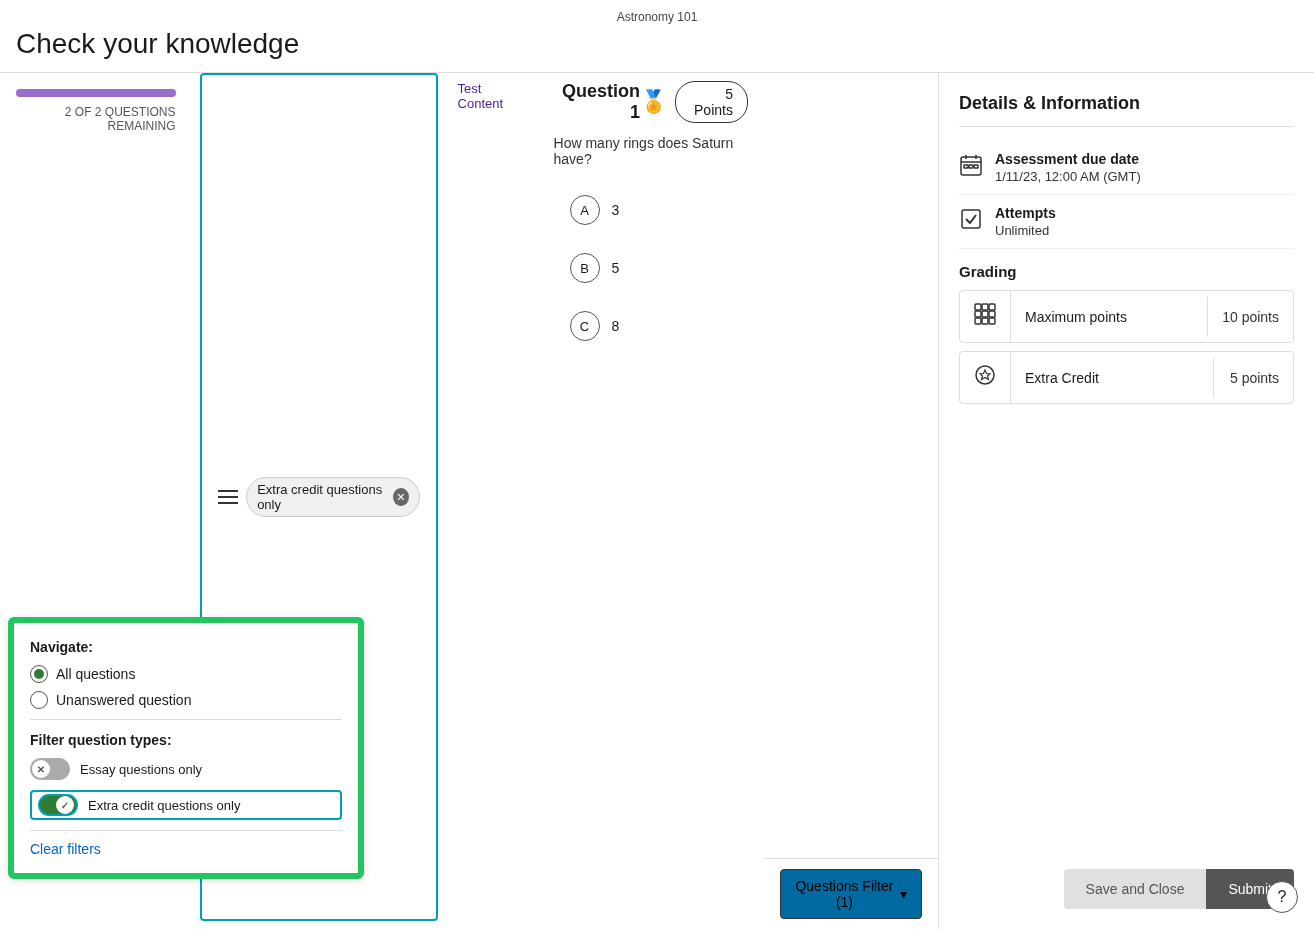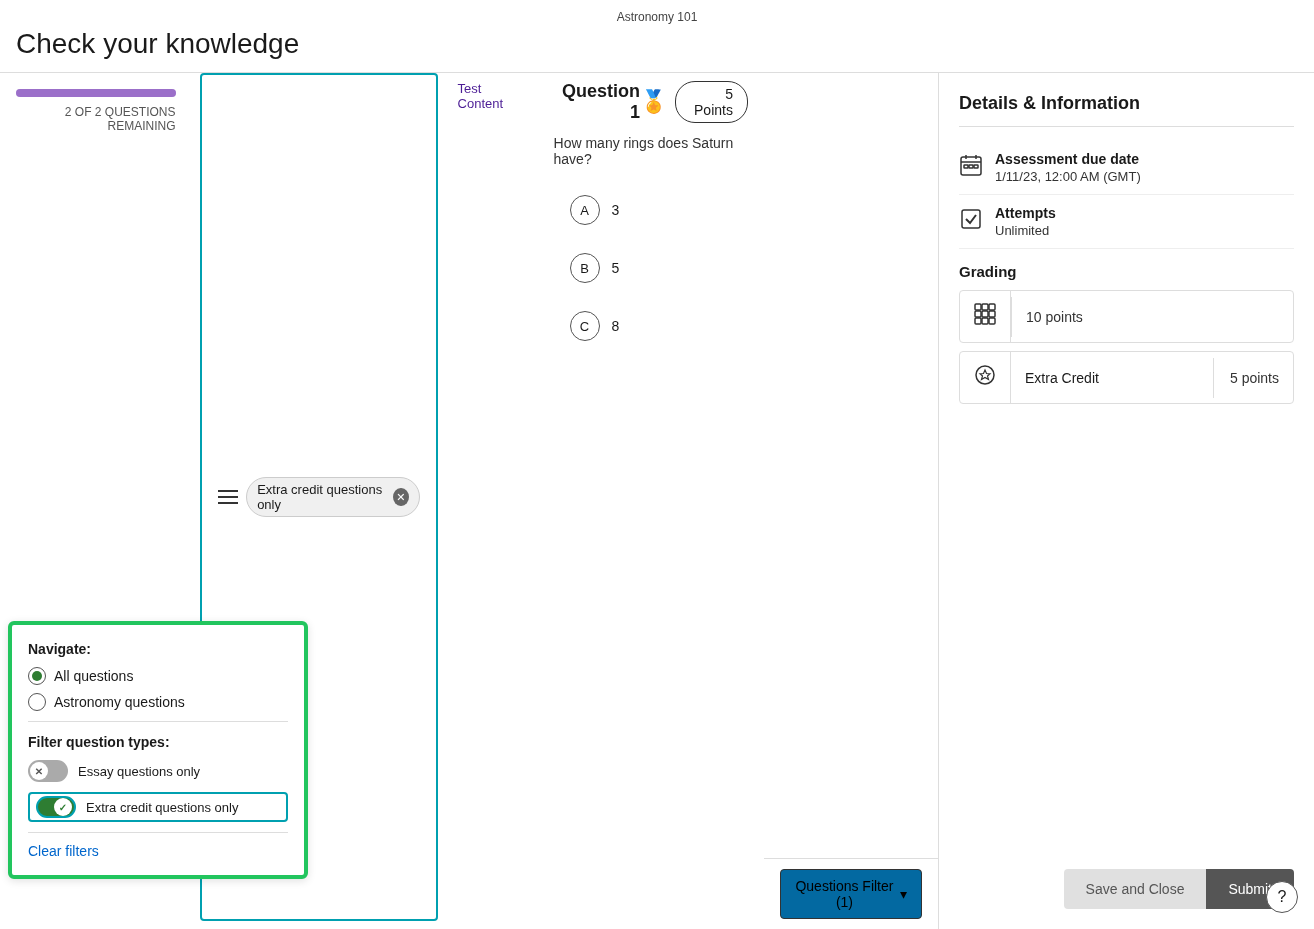--- a/index.html
+++ b/index.html
@@ -44,21 +44,21 @@
 
     
     .answer-option { display: flex; align-items: center; gap: 12px; padding: 12px 16px; border-radius: 4px; margin-bottom: 4px; cursor: pointer; }
     .answer-circle { width: 30px; height: 30px; border-radius: 50%; border: 1.5px solid #555; display: flex; align-items: center; justify-content: center; font-size: 13px; font-weight: 500; flex-shrink: 0; }
     .answer-text { font-size: 14px; }
 
     
     .dashed-sep { border: none; border-top: 1.5px dashed #ccc; margin: 16px 0; }
 
     
-    .nav-dropdown { position: absolute; bottom: 50px; left: 8px; width: 300px; background: #fff; border: 4px solid #22c55e; border-radius: 6px; padding: 16px; box-shadow: 0 2px 8px rgba(0,0,0,0.12); z-index: 10; }
+    .nav-dropdown { position: absolute; bottom: 50px; left: 8px; width: 356px; background: #fff; border: 6px solid #22c55e; border-radius: 6px; padding: 16px; box-shadow: 0 2px 8px rgba(0,0,0,0.12); z-index: 10; }
     .nav-section-title { font-size: 14px; font-weight: 700; margin-bottom: 10px; }
     .nav-option { display: flex; align-items: center; gap: 8px; margin-bottom: 8px; font-size: 14px; cursor: pointer; }
     .radio-outer { width: 18px; height: 18px; border-radius: 50%; border: 1.5px solid #555; display: flex; align-items: center; justify-content: center; }
     .radio-inner { width: 10px; height: 10px; border-radius: 50%; background: #2e7d32; }
     .filter-section-title { font-size: 14px; font-weight: 700; margin: 12px 0 10px 0; }
     .toggle-row { display: flex; align-items: center; gap: 10px; margin-bottom: 10px; }
     .toggle-track { width: 40px; height: 22px; border-radius: 11px; position: relative; }
     .toggle-track.off { background: #aaa; display: flex; align-items: center; padding: 2px; }
     .toggle-track.on { background: #2e7d32; display: flex; align-items: center; justify-content: flex-end; padding: 2px; border: 2px solid #00a0b0; }
     .toggle-thumb { width: 18px; height: 18px; border-radius: 50%; background: #fff; display: flex; align-items: center; justify-content: center; }
@@ -163,21 +163,21 @@
       <div class="nav-dropdown">
         <div class="nav-section-title">Navigate:</div>
         <div class="nav-option">
           <div class="radio-outer">
             <div class="radio-inner"></div>
           </div>
           <span>All questions</span>
         </div>
         <div class="nav-option">
           <div class="radio-outer"></div>
-          <span>Astronomy questions</span>
+          <span>Unanswered question</span>
         </div>
         <hr class="nav-divider">
         <div class="filter-section-title">Filter question types:</div>
 
         <div class="toggle-row">
           <div class="toggle-track off">
             <div class="toggle-thumb">
               <span class="toggle-thumb-x">✕</span>
             </div>
           </div>
@@ -249,20 +249,21 @@
             <rect x="8" y="1" width="6" height="6" rx="1"></rect>
             <rect x="15" y="1" width="6" height="6" rx="1"></rect>
             <rect x="1" y="8" width="6" height="6" rx="1"></rect>
             <rect x="8" y="8" width="6" height="6" rx="1"></rect>
             <rect x="15" y="8" width="6" height="6" rx="1"></rect>
             <rect x="1" y="15" width="6" height="6" rx="1"></rect>
             <rect x="8" y="15" width="6" height="6" rx="1"></rect>
             <rect x="15" y="15" width="6" height="6" rx="1"></rect>
           </svg>
         </div>
+        <div class="grading-label">Maximum points</div>
         <div class="grading-value">10 points</div>
       </div>
 
       <div class="grading-row">
         <div class="grading-icon">
           <svg width="22" height="22" viewBox="0 0 22 22" fill="none" stroke="#333" stroke-width="1.5">
             <circle cx="11" cy="11" r="9"></circle>
             <polygon points="11,6 12.5,9.5 16,9.8 13.5,12 14.5,15.5 11,13.5 7.5,15.5 8.5,12 6,9.8 9.5,9.5" stroke="#333" stroke-width="1.2" fill="none"></polygon>
           </svg>
         </div>

